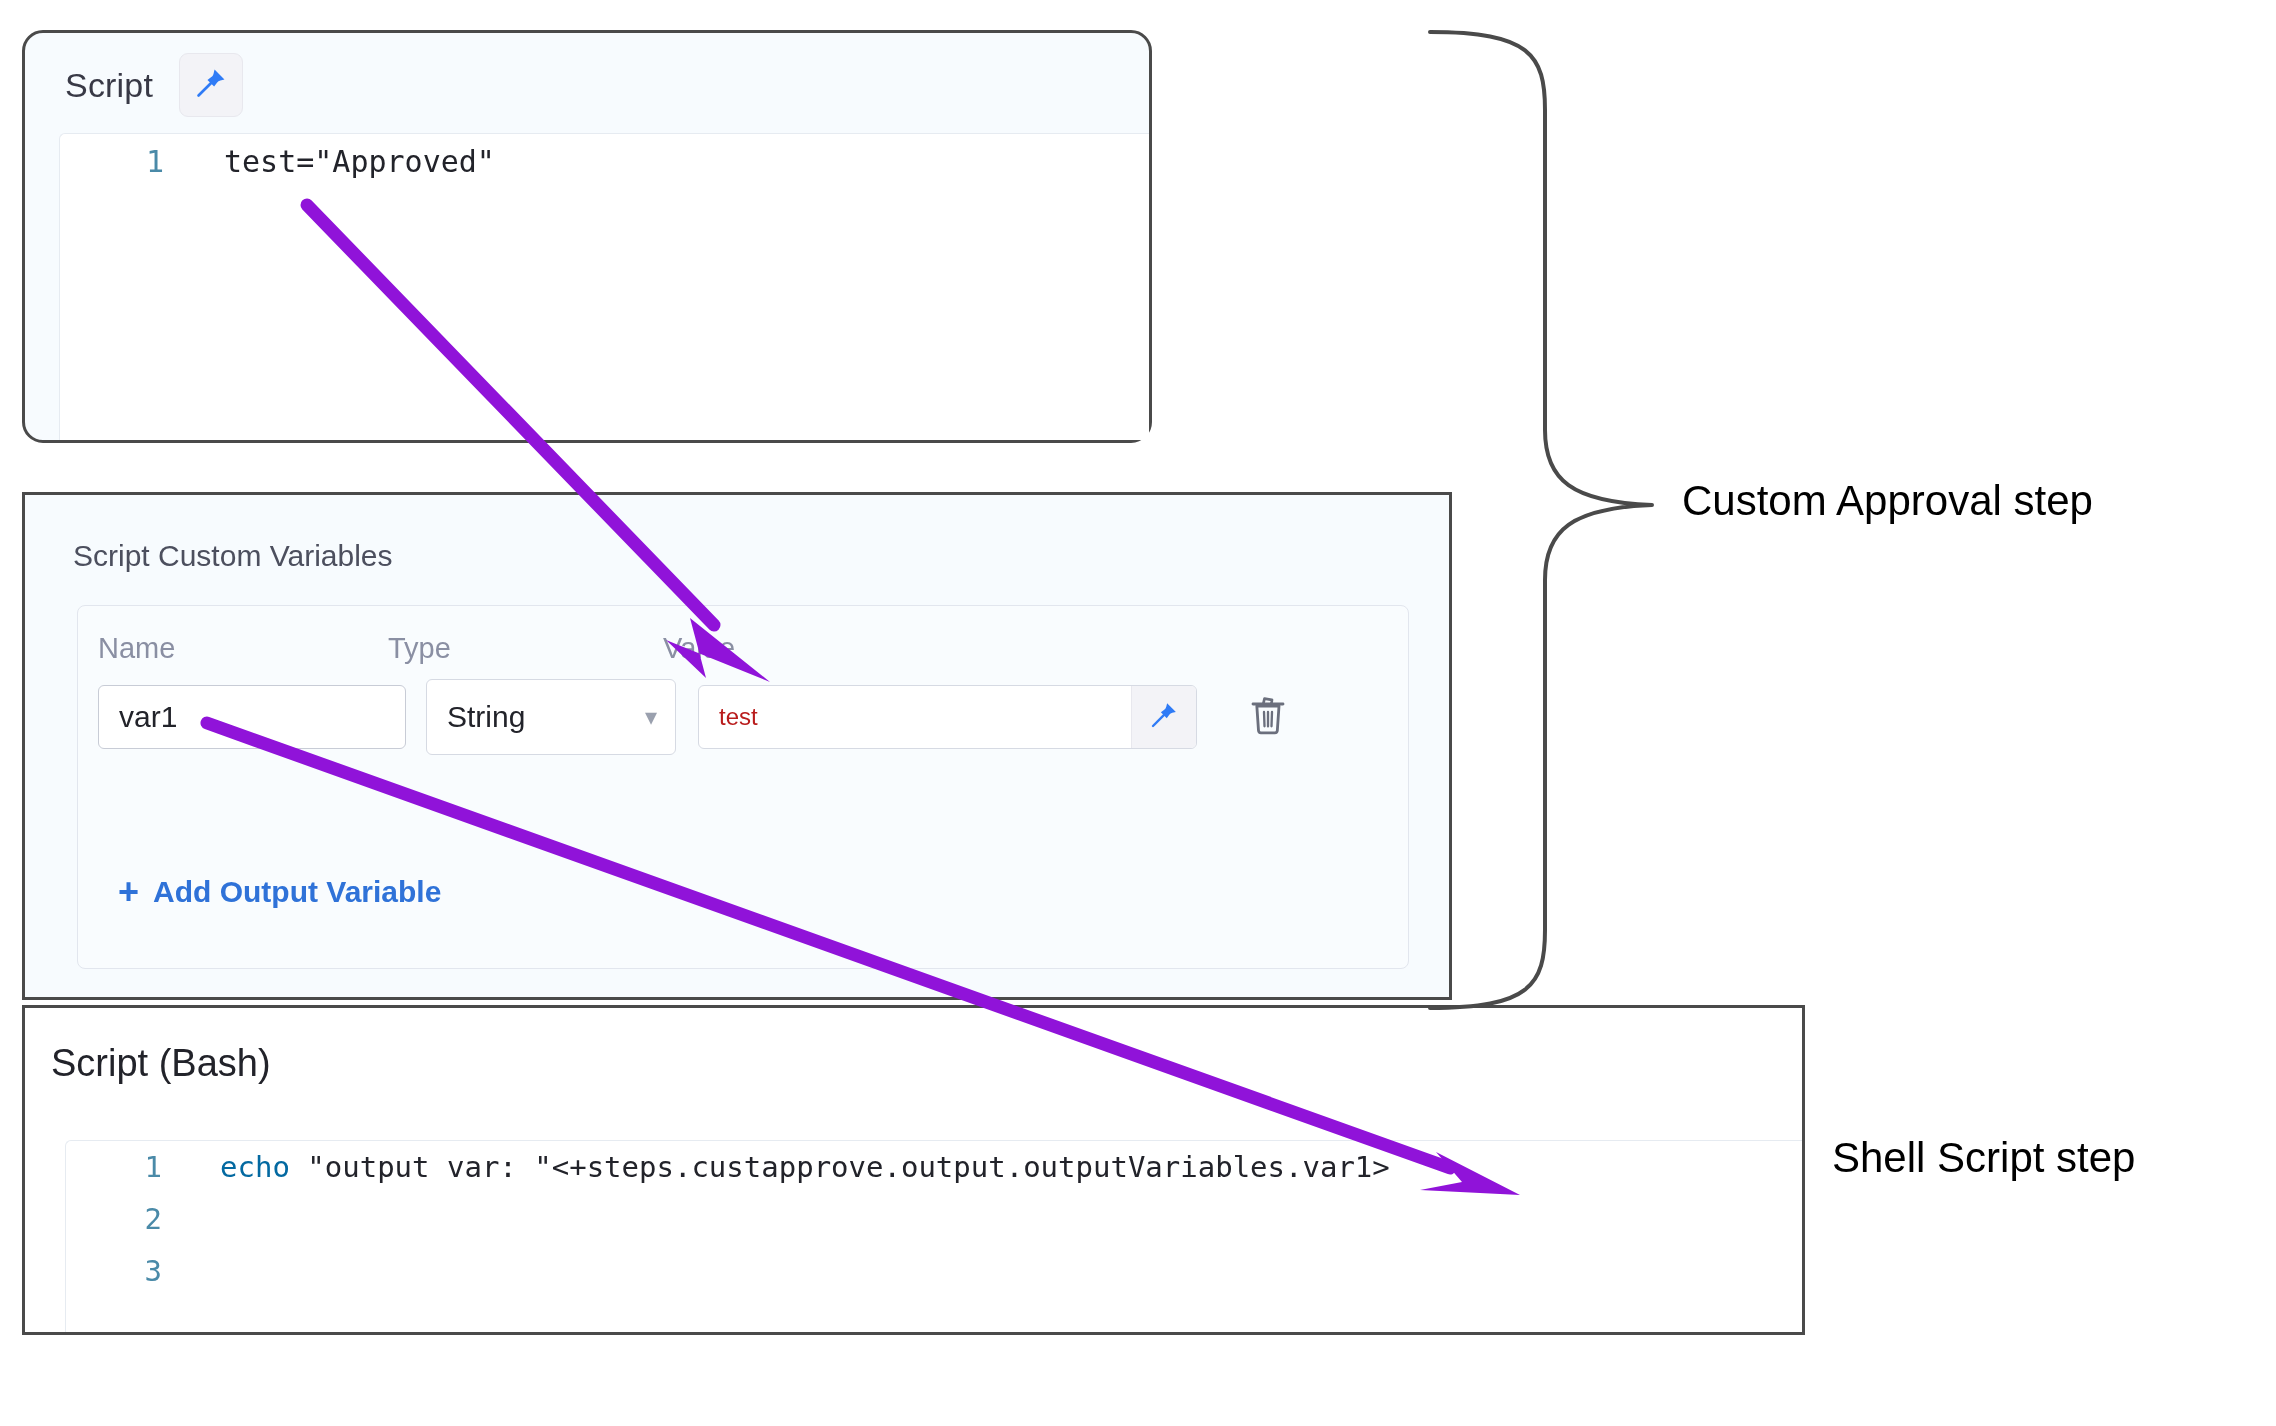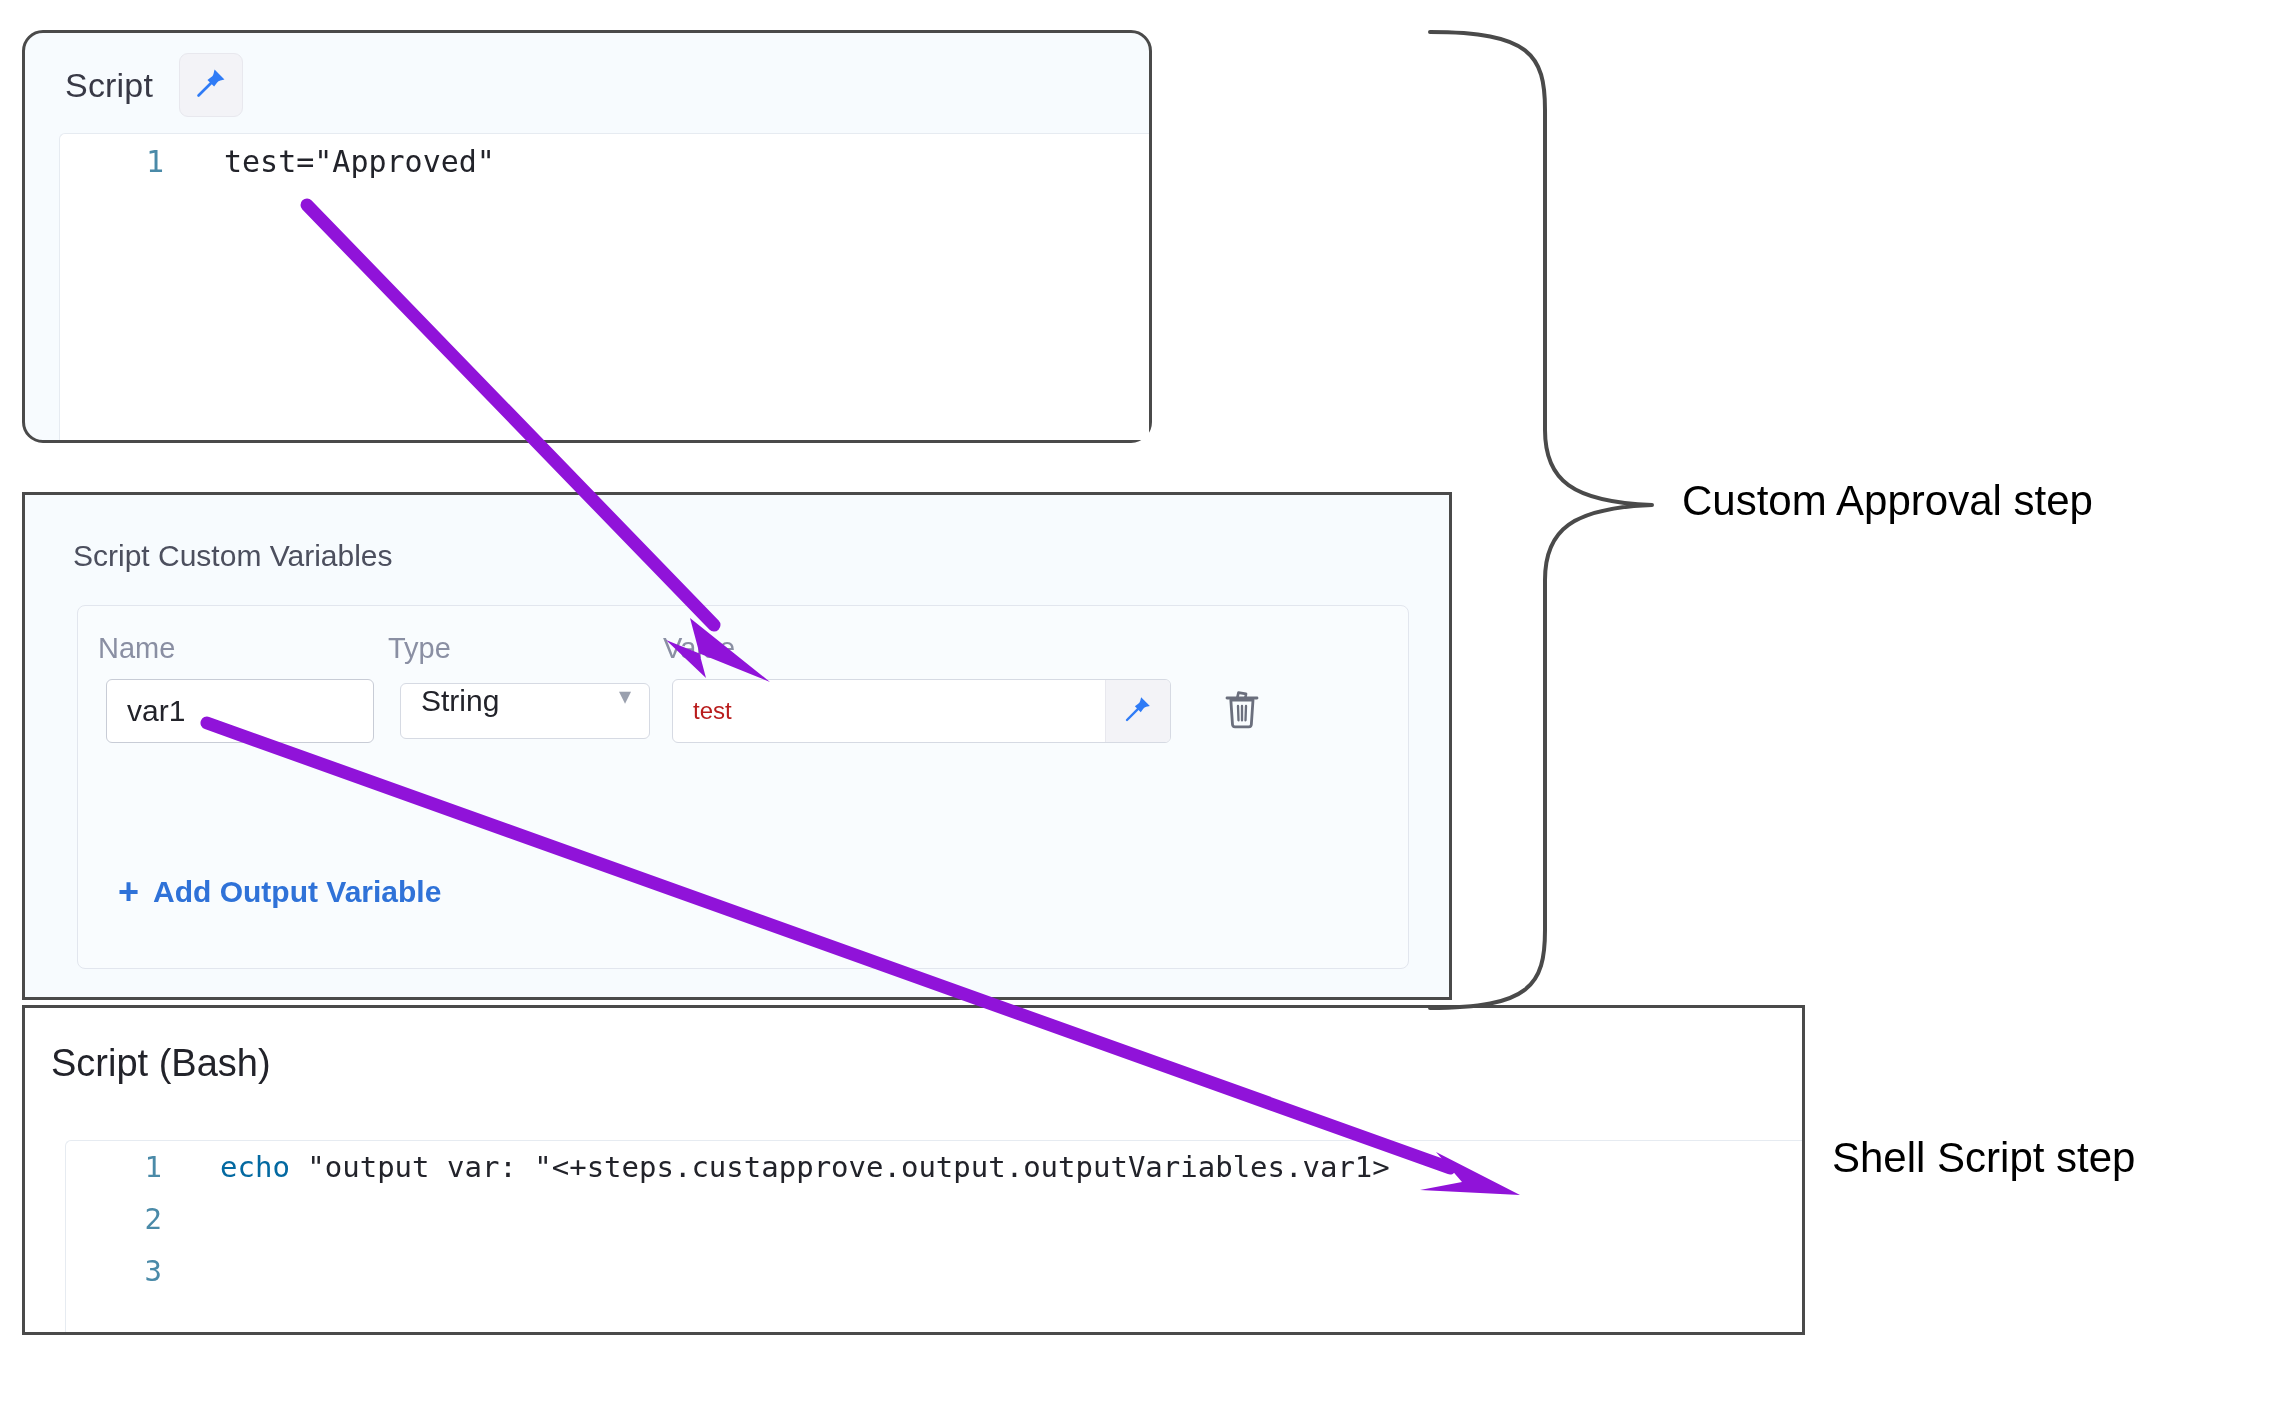--- a/index.html
+++ b/index.html
@@ -137,30 +137,31 @@
     height: 64px;
     border: 1px solid #c8ccd6;
     border-radius: 6px;
     background: #ffffff;
     display: flex;
     align-items: center;
     padding: 0 20px;
     font-size: 30px;
     color: #22232a;
   }
-  .input-name  { width: 268px; margin-left: 8px; }
+  .input-name  { width: 308px; }
   .select-type {
     box-sizing: border-box;
     width: 250px;
-    height: 56px;
-    margin-left: 26px;
+    height: 76px;
+    margin-left: 20px;
     border: 1px solid #d6dae3;
     border-radius: 6px;
     background: #ffffff;
     display: flex;
+    align-items: center;
     justify-content: space-between;
     padding: 0 18px 0 20px;
     font-size: 30px;
     color: #22232a;
     cursor: pointer;
   }
   .chev { color: #9aa0ae; font-size: 24px; line-height: 1; }
   .value-wrap {
     display: flex;
     align-items: center;

